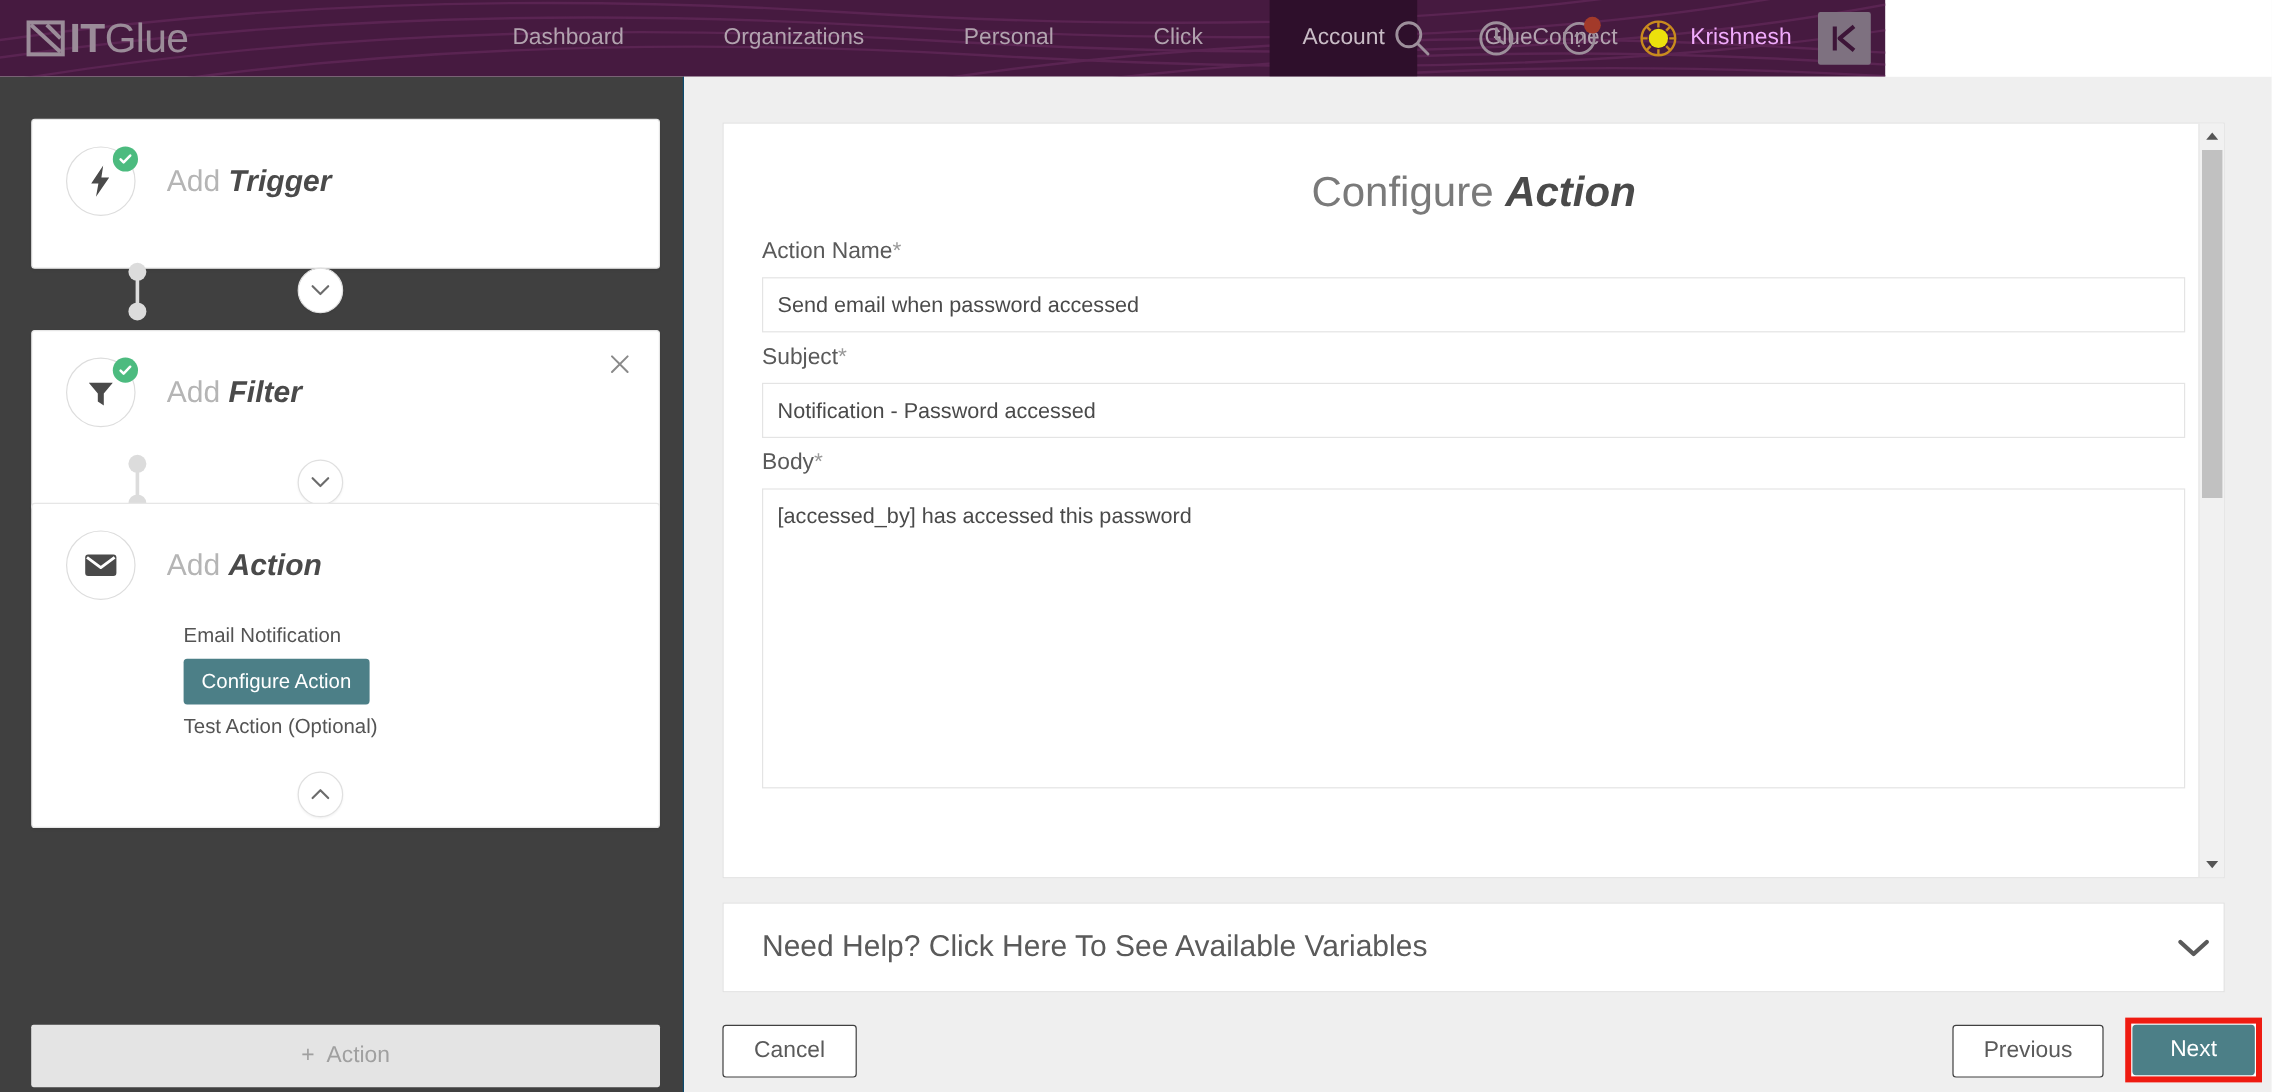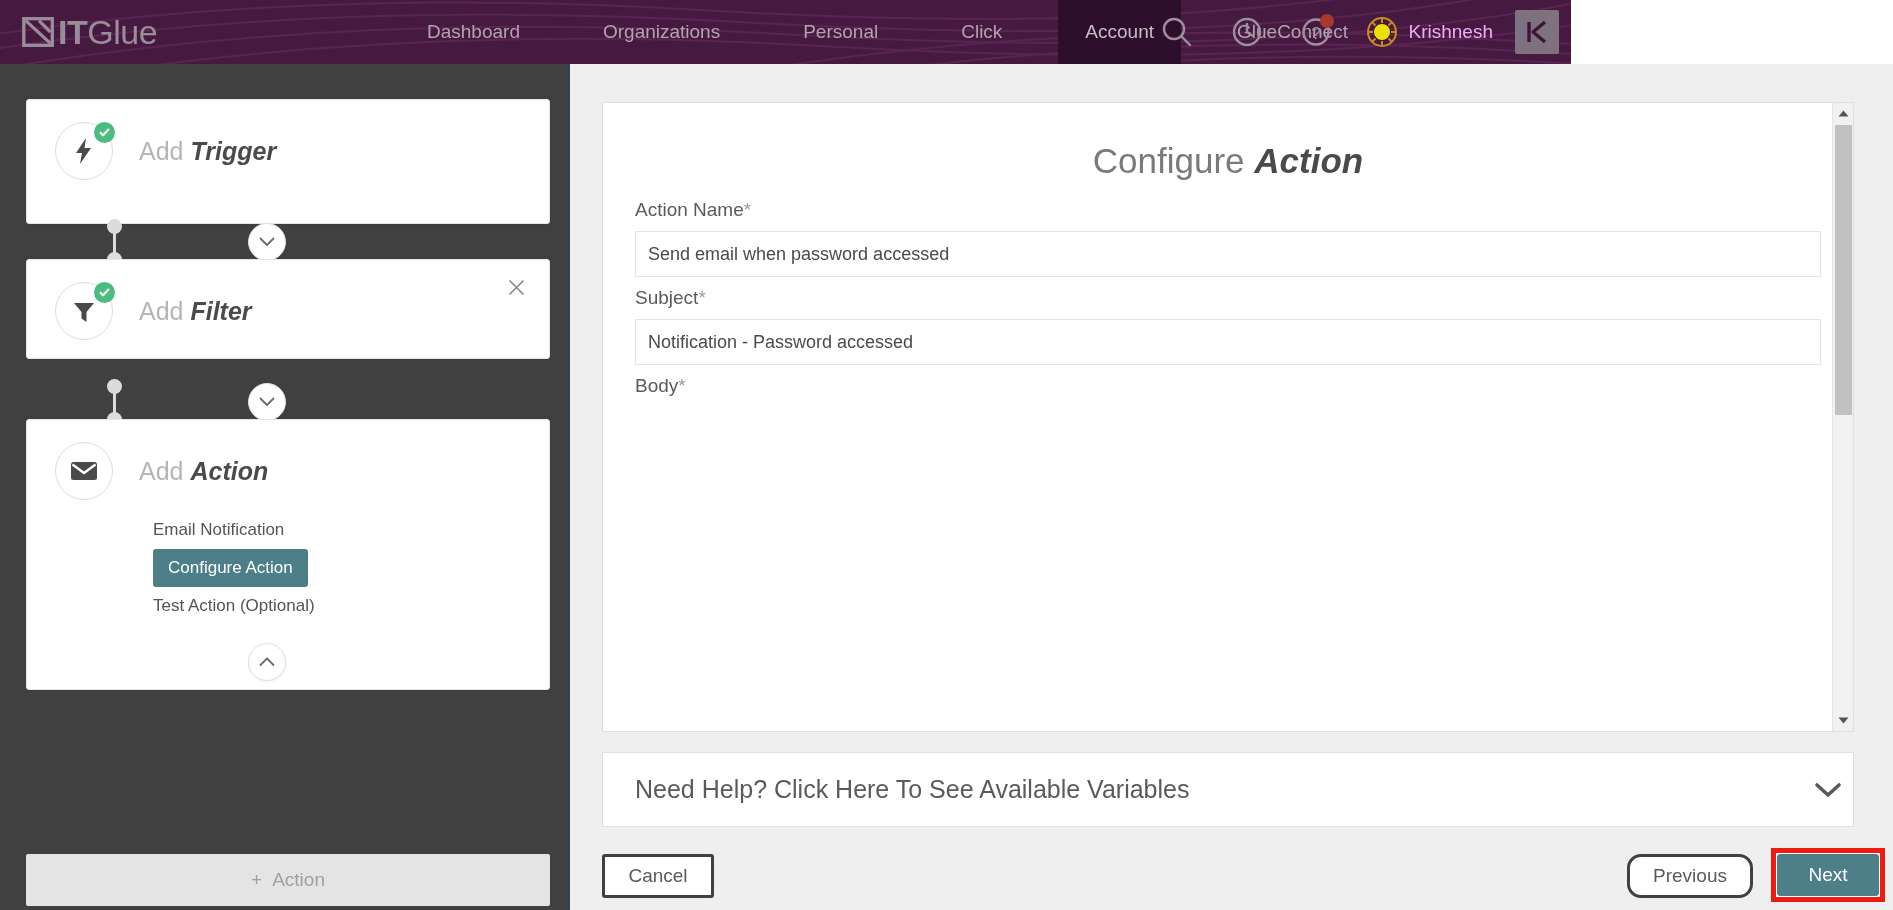--- a/index.html
+++ b/index.html
@@ -67,21 +67,21 @@
     width: 570px; height: 846px;
     background: #404040;
     border-right: 1px solid #0c4a6e;
   }
   .step-card {
     position: absolute; left: 26px; width: 524px;
     background: #fff; border: 1px solid #e6e6e6;
     border-radius: 3px; box-shadow: 0 1px 2px rgba(0,0,0,0.05);
   }
   #card-trigger { top: 35px; height: 125px; }
-  #card-filter  { top: 195px; height: 100px; }
+  #card-filter  { top: 211px; height: 150px; }
   #card-action  { top: 355px; height: 271px; }
 
   .step-head { display: flex; align-items: center; padding: 22px 0 0 28px; }
   .step-icon {
     position: relative; width: 58px; height: 58px; border-radius: 50%;
     border: 1px solid #dddddd; background: #fff;
     display: flex; align-items: center; justify-content: center;
     flex: none;
   }
   .check-badge {
@@ -170,27 +170,27 @@
     position: absolute; left: 32px; top: 688px; width: 1252px; height: 75px;
     background: #fff; border: 1px solid #e0e0e0;
     display: flex; align-items: center; justify-content: space-between;
     padding: 0 10px 0 32px;
   }
   .help-text { font-size: 25px; color: #5a5a5a; }
 
   
   .footer { position: absolute; left: 0; top: 780px; width: 1323px; height: 66px; }
   .btn {
-    height: 44px; min-width: 112px; border: 3px solid #404040; background: #fff;
+    height: 44px; min-width: 112px; border: 1px solid #404040; background: #fff;
     color: #5a5a5a; font-size: 19px; display: inline-flex; align-items: center;
     justify-content: center; border-radius: 3px; padding: 0 20px;
     font-family: "Liberation Sans", sans-serif;
   }
   .btn-cancel { position: absolute; left: 32px; top: 10px; }
-  .btn-prev   { position: absolute; right: 140px; top: 10px; min-width: 126px; border-radius: 14px; }
+  .btn-prev   { position: absolute; right: 140px; top: 10px; min-width: 126px; }
   .btn-next-wrap {
     position: absolute; right: 8px; top: 4px;
     border: 5px solid #ee1b11; padding: 1px; background: #fff;
   }
   .btn-next {
     background: #4c7f87; color: #ffffff; border: 1px solid #4c7f87;
     min-width: 102px; height: 42px;
   }
 
   svg { display: block; }
@@ -388,20 +388,21 @@
         <div class="field-label">
           <span>Subject</span><span class="req">*</span>
         </div>
         <input class="field-input" type="text" value="Notification - Password accessed" style="">
       </div>
 
       <div class="field">
         <div class="field-label">
           <span>Body</span><span class="req">*</span>
         </div>
+        <textarea class="field-textarea" style="">[accessed_by] has accessed this password</textarea>
       </div>
 
       <div class="scrollbar">
         <div class="sb-arrow">
           <svg width="11" height="7" viewBox="0 0 11 7">
             <path d="M5.5 0.5 L10.5 6.5 L0.5 6.5 Z" fill="#555555"></path>
           </svg>
         </div>
         <div class="sb-thumb"></div>
         <div class="sb-arrow" style="position:absolute; bottom:0; left:0;">

